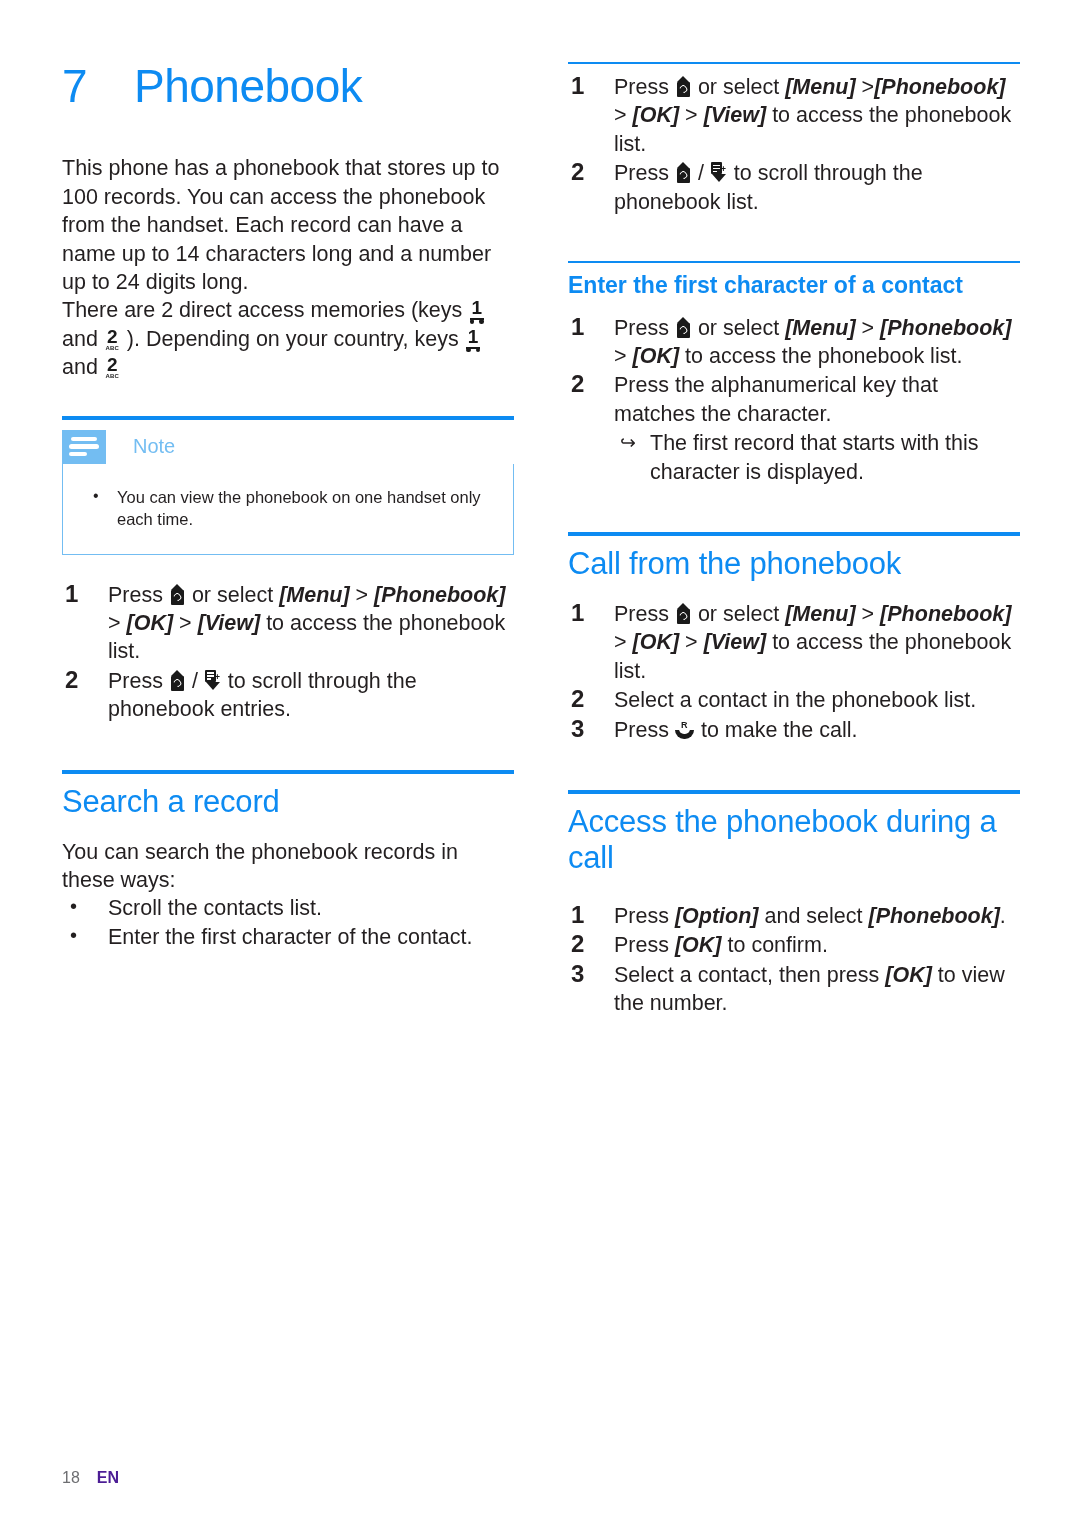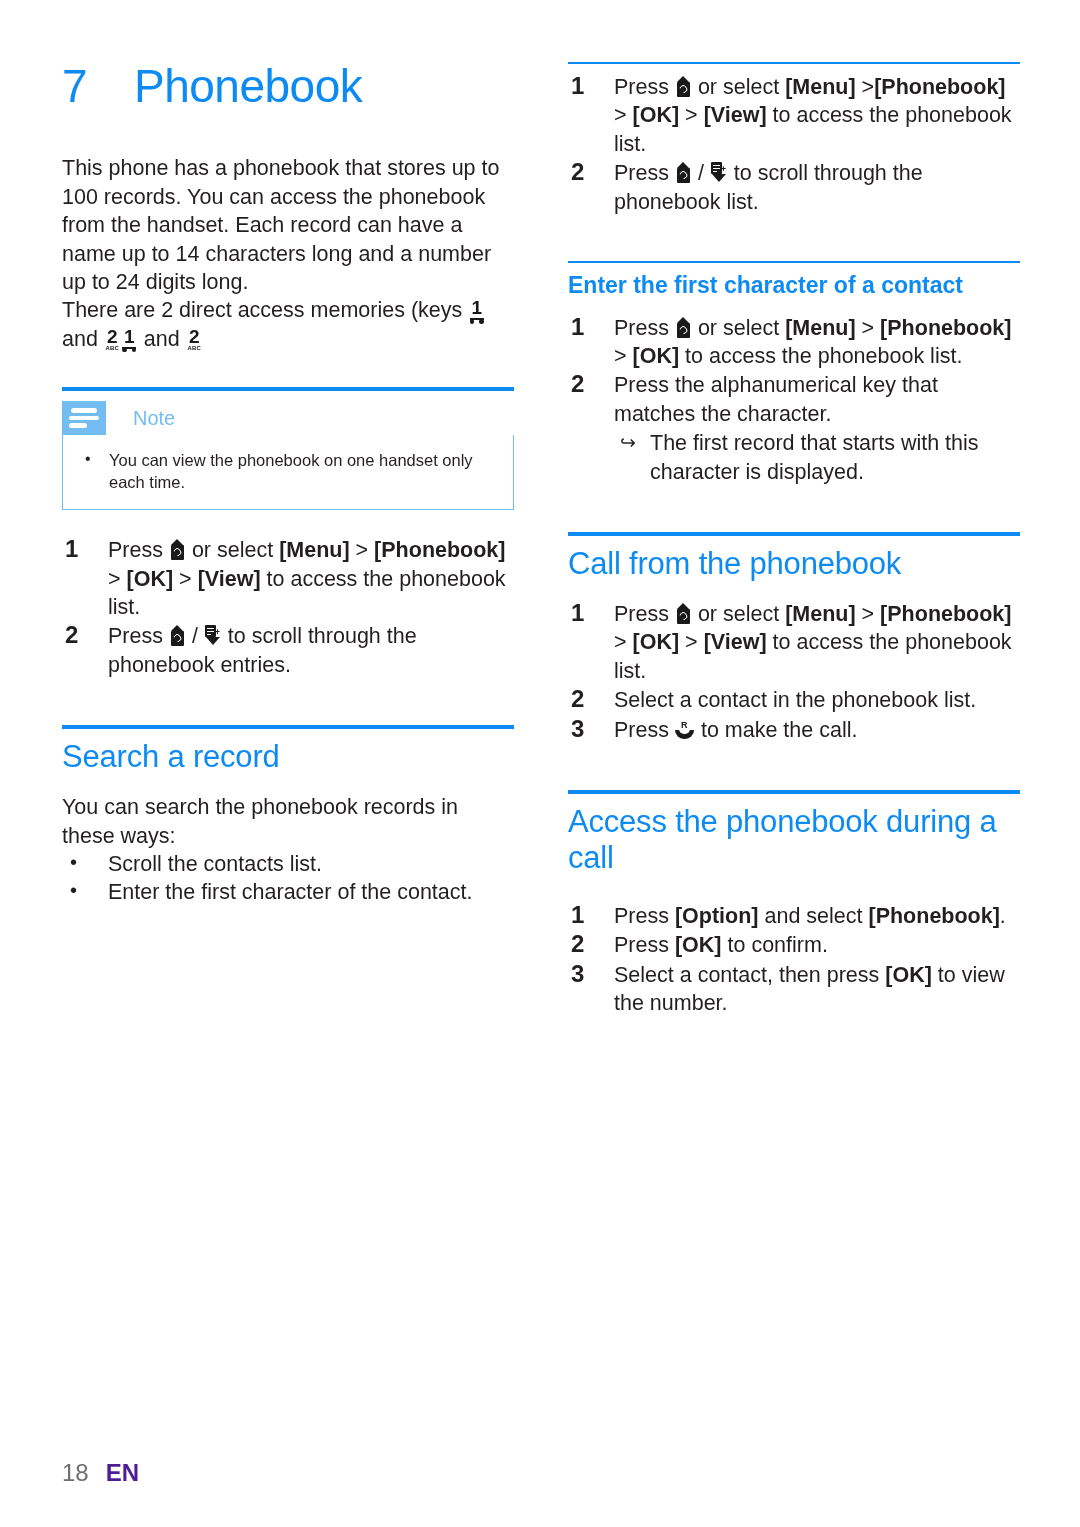--- a/index.html
+++ b/index.html
@@ -114,21 +114,21 @@
     font-size: 20px;
     font-weight: 400;
     margin-left: 27px;
   }
   .note-body {
     border: 1.5px solid #73bdf2;
     border-top: none;
     padding: 14px 16px 16px 10px;
   }
   .note-body ul {
-    margin: 0;
+    margin: 8px;
     padding: 0;
     list-style: none;
   }
   .note-body li {
     position: relative;
     padding-left: 36px;
     font-size: 16.5px;
     line-height: 22px;
     font-weight: 300;
     color: #231f20;
@@ -191,21 +191,21 @@
   }
   ul.plain li::before {
     content: "\2022";
     position: absolute;
     left: 8px;
     top: -2px;
     font-size: 20px;
   }
 
   
-  .b { font-weight: 700; }
+  .b { font-weight: 700; font-style: italic; }
   .gt { font-weight: 300; }
 
   
   .ico {
     display: inline-block;
     vertical-align: -3px;
     position: relative;
   }
   
   .ico-phonebook {
@@ -332,21 +332,21 @@
     background: #1a1a1a;
   }
   .ico-key .vm .d1 { left: 0px; }
   .ico-key .vm .d2 { left: 9.5px; }
 
   
   .footer {
     position: absolute;
     left: 62px;
     bottom: 40px;
-    font-size: 24px;
+    font-size: 16px;
     display: flex;
     align-items: baseline;
     gap: 17px;
     text-align: center;
   }
   .footer .pg-num { color: #6d6e71; font-weight: 400; }
   .footer .lang { color: #4c1d95; font-weight: 700; }
 </style>
 </head>
 <body>
@@ -359,21 +359,21 @@
       <span class="chapter-num">7</span>
       <span class="chapter-title">Phonebook</span>
     </div>
 
     <p class="body">This phone has a phonebook that stores up to 100 records. You can access the phonebook from the handset. Each record can have a name up to 14 characters long and a number up to 24 digits long.</p>
 
     <p class="body"><span>There are 2 direct access memories (keys </span><span class="ico ico-key"><span class="dg">1</span><span class="vm">
             <span class="bar"></span>
             <span class="d1"></span>
             <span class="d2"></span>
-          </span></span><span> and </span><span class="ico ico-key"><span class="dg">2</span><span class="sub">ABC</span></span><span class="ico ico-key"><span class="dg">1</span><span class="vm">
+          </span></span><span> and </span><span class="ico ico-key"><span class="dg">2</span><span class="sub">ABC</span></span><span> ). Depending on your country, keys </span><span class="ico ico-key"><span class="dg">1</span><span class="vm">
             <span class="bar"></span>
             <span class="d1"></span>
             <span class="d2"></span>
           </span></span><span> and </span><span class="ico ico-key"><span class="dg">2</span><span class="sub">ABC</span></span></p>
 
     <div style="margin-top:34px;">
       <div class="h2-rule"></div>
 
       <div class="note-wrap">
         <div class="note-head">

